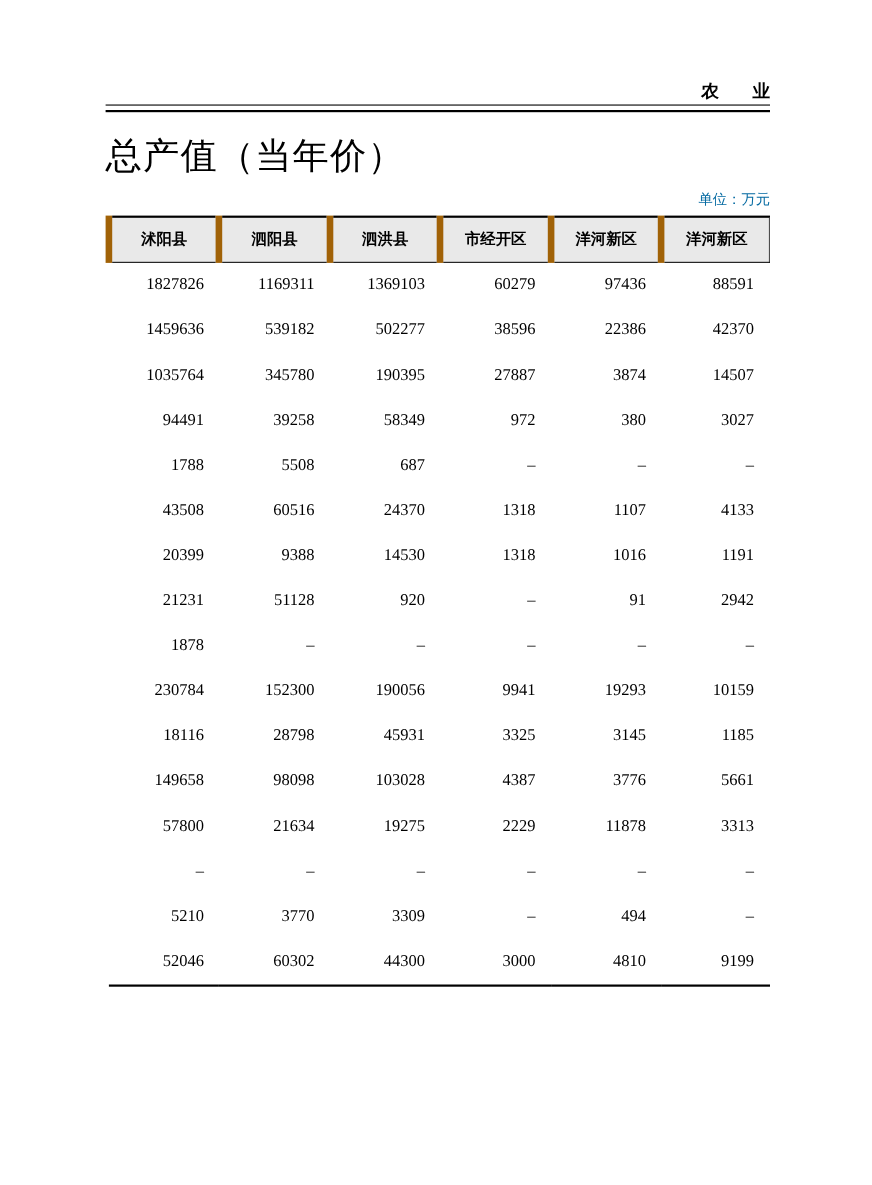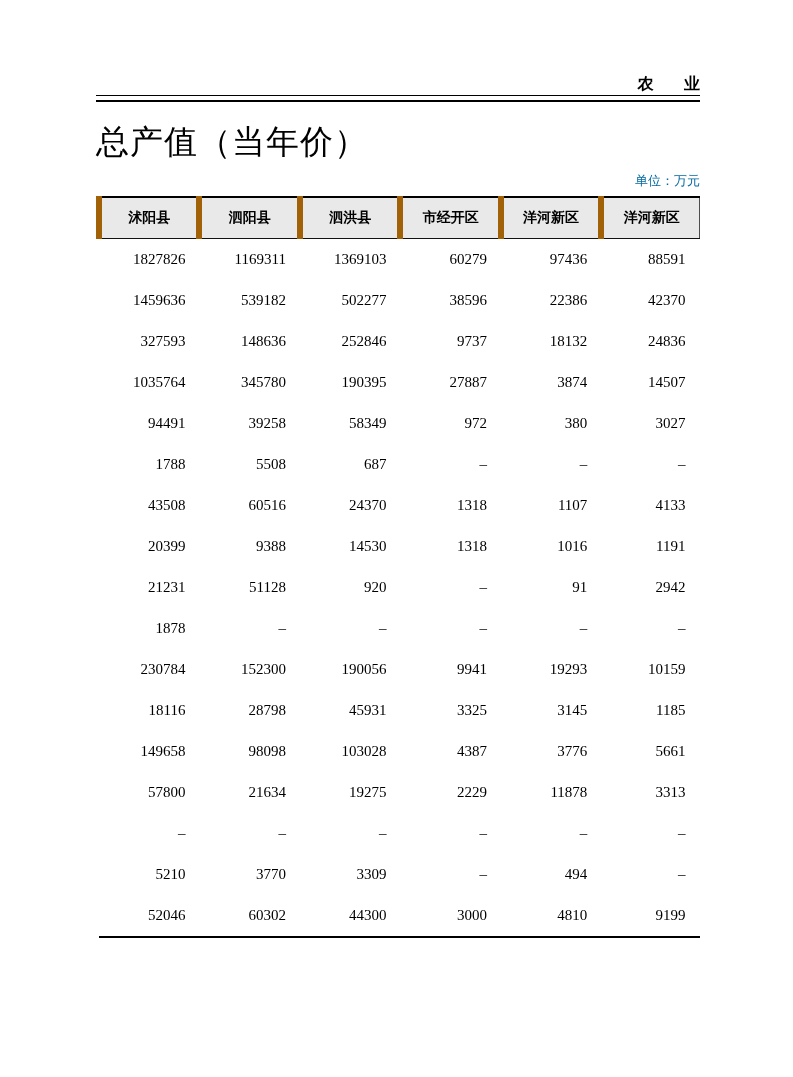--- a/index.html
+++ b/index.html
@@ -137,28 +137,20 @@
           </tr>
           <tr>
             <td>1459636</td>
             <td>539182</td>
             <td>502277</td>
             <td>38596</td>
             <td>22386</td>
             <td>42370</td>
           </tr>
           <tr>
-            <td>327593</td>
-            <td>148636</td>
-            <td>252846</td>
-            <td>9737</td>
-            <td>18132</td>
-            <td>24836</td>
-          </tr>
-          <tr>
             <td>1035764</td>
             <td>345780</td>
             <td>190395</td>
             <td>27887</td>
             <td>3874</td>
             <td>14507</td>
           </tr>
           <tr>
             <td>94491</td>
             <td>39258</td>

